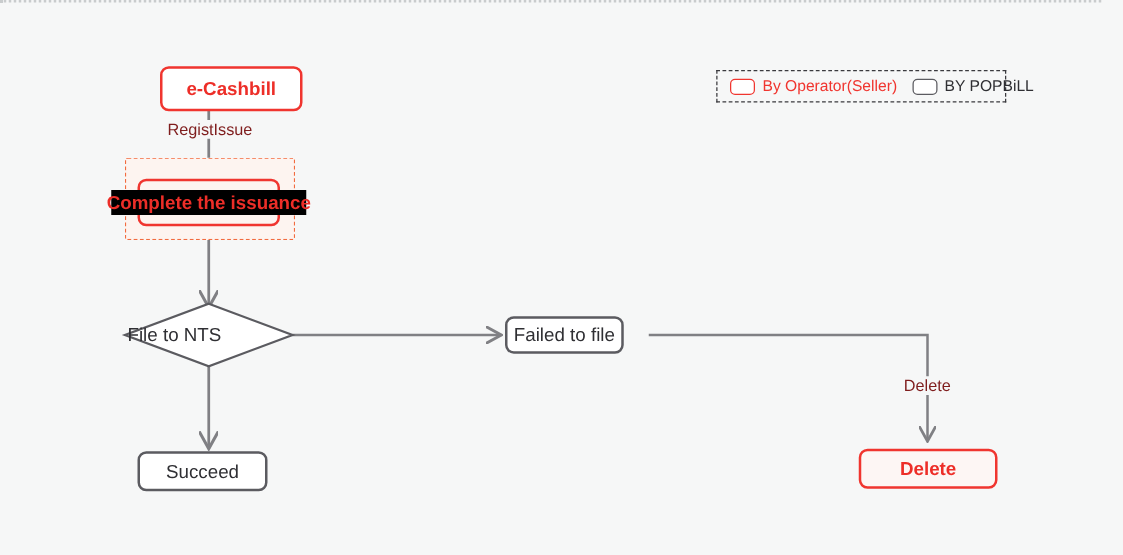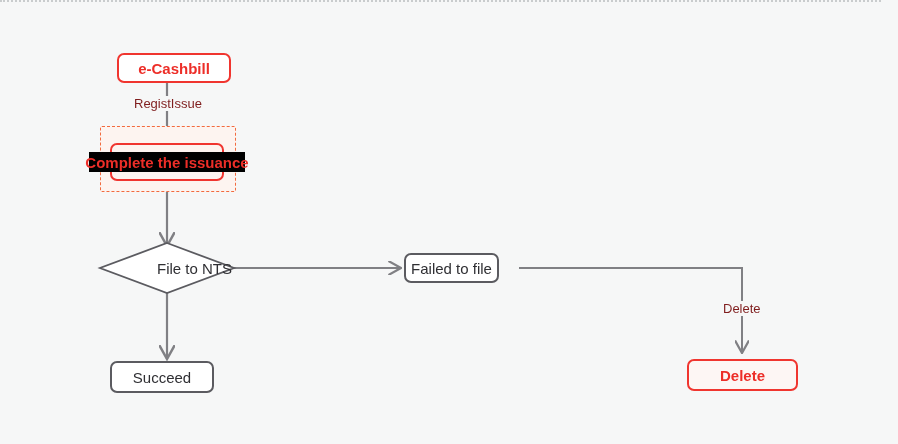--- a/index.html
+++ b/index.html
@@ -79,21 +79,21 @@
     color: #ed2e28;
     font-weight: bold;
     font-size: 15px;
     background: #000000;
     white-space: nowrap;
   }
   .diamond-label {
     position: absolute;
     display: flex;
     align-items: center;
-    justify-content: flex-end;
+    justify-content: flex-start;
     color: #2f2f33;
     font-size: 15px;
     white-space: nowrap;
   }
   .edge-label {
     position: absolute;
     color: #7f1d1d;
     font-size: 13px;
     background: #f6f7f7;
     padding: 0 3px;
@@ -148,21 +148,21 @@
 
     <line x1="167" y1="292" x2="167" y2="359" stroke="#808084" stroke-width="2.2" marker-end="url(#arrow-open)"></line>
 
     <line x1="234" y1="268" x2="401" y2="268" stroke="#808084" stroke-width="2.0" marker-end="url(#arrow-open)"></line>
 
     <path d="M 519 268 L 742 268 L 742 353" fill="none" stroke="#808084" stroke-width="2.0" marker-end="url(#arrow-open)"></path>
 
     <polygon points="167,243 234,268 167,293 100,268" fill="#ffffff" stroke="#5b5b60" stroke-width="1.8"></polygon>
   </svg>
 
-  <div class="node node-red" style="left:117px; top:53px; width:114px; height:30px;">
+  <div class="node node-red" style="left:128px; top:53px; width:114px; height:36px;">
     <span>e-Cashbill</span>
   </div>
 
   <div class="edge-label" style="left:131px; top:96px;">
     <span>RegistIssue</span>
   </div>
 
   <div class="group-dashed" style="left:100px; top:126px; width:136px; height:66px;"></div>
 
   <div class="node node-red" style="left:110px; top:143px; width:114px; height:38px; background:transparent;"></div>
@@ -184,14 +184,24 @@
   </div>
 
   <div class="edge-label" style="left:720px; top:301px;">
     <span>Delete</span>
   </div>
 
   <div class="node node-red-fill" style="left:687px; top:359px; width:111px; height:32px;">
     <span>Delete</span>
   </div>
 
+  <div class="legend" style="left:573px; top:56px; width:232px; height:26px;">
+    <div class="legend-entry">
+      <span class="swatch swatch-red"></span>
+      <span class="legend-text legend-text-red">By Operator(Seller)</span>
+    </div>
+    <div class="legend-entry">
+      <span class="swatch swatch-gray"></span>
+      <span class="legend-text legend-text-gray">BY POPBiLL</span>
+    </div>
+  </div>
 
 </div>
 
 </body></html>

